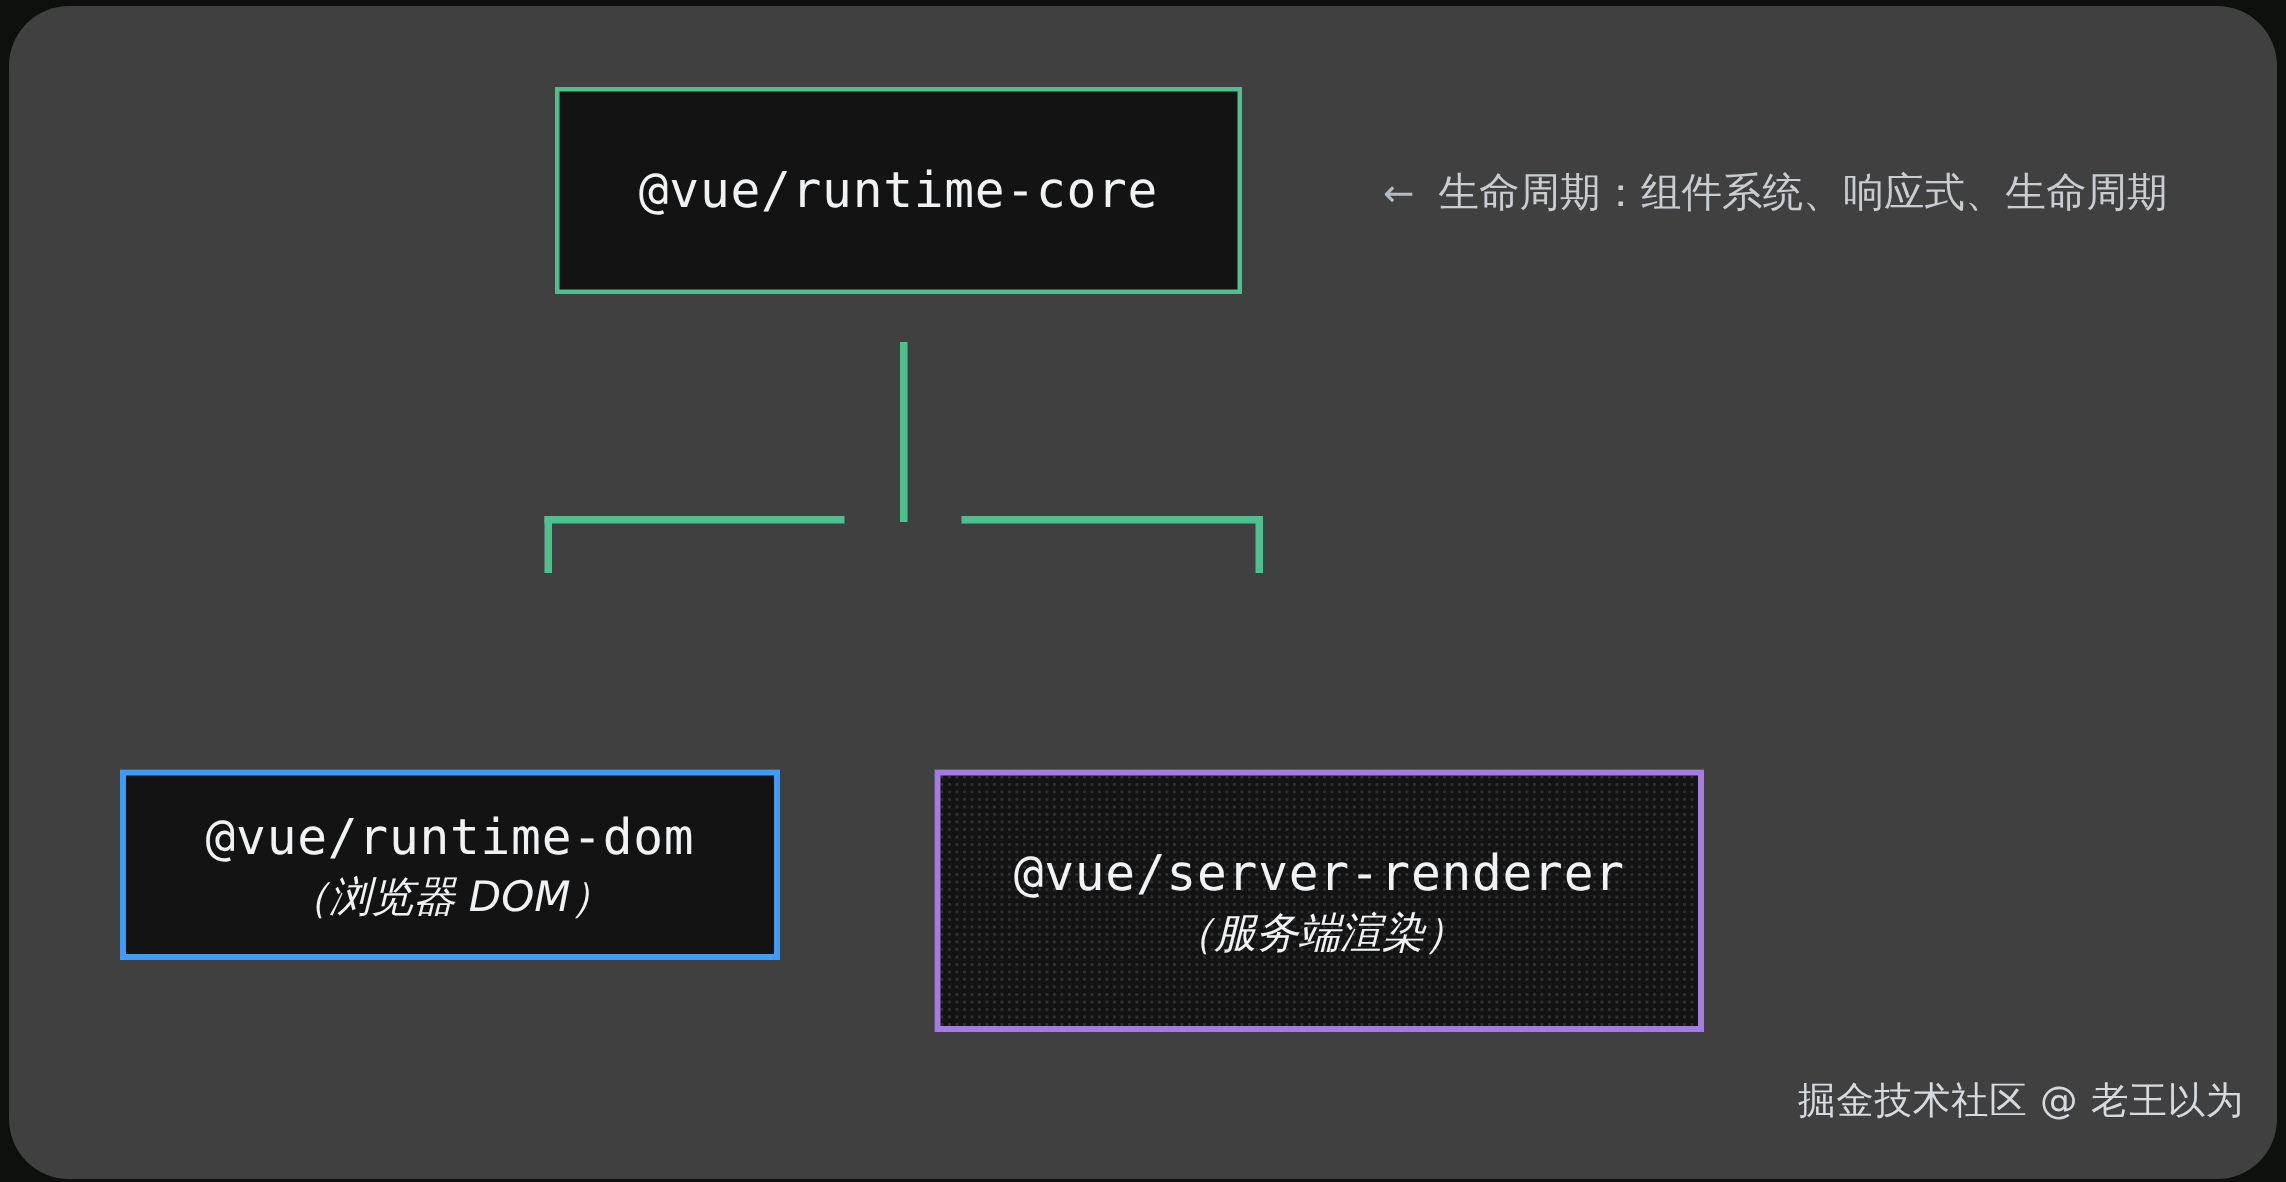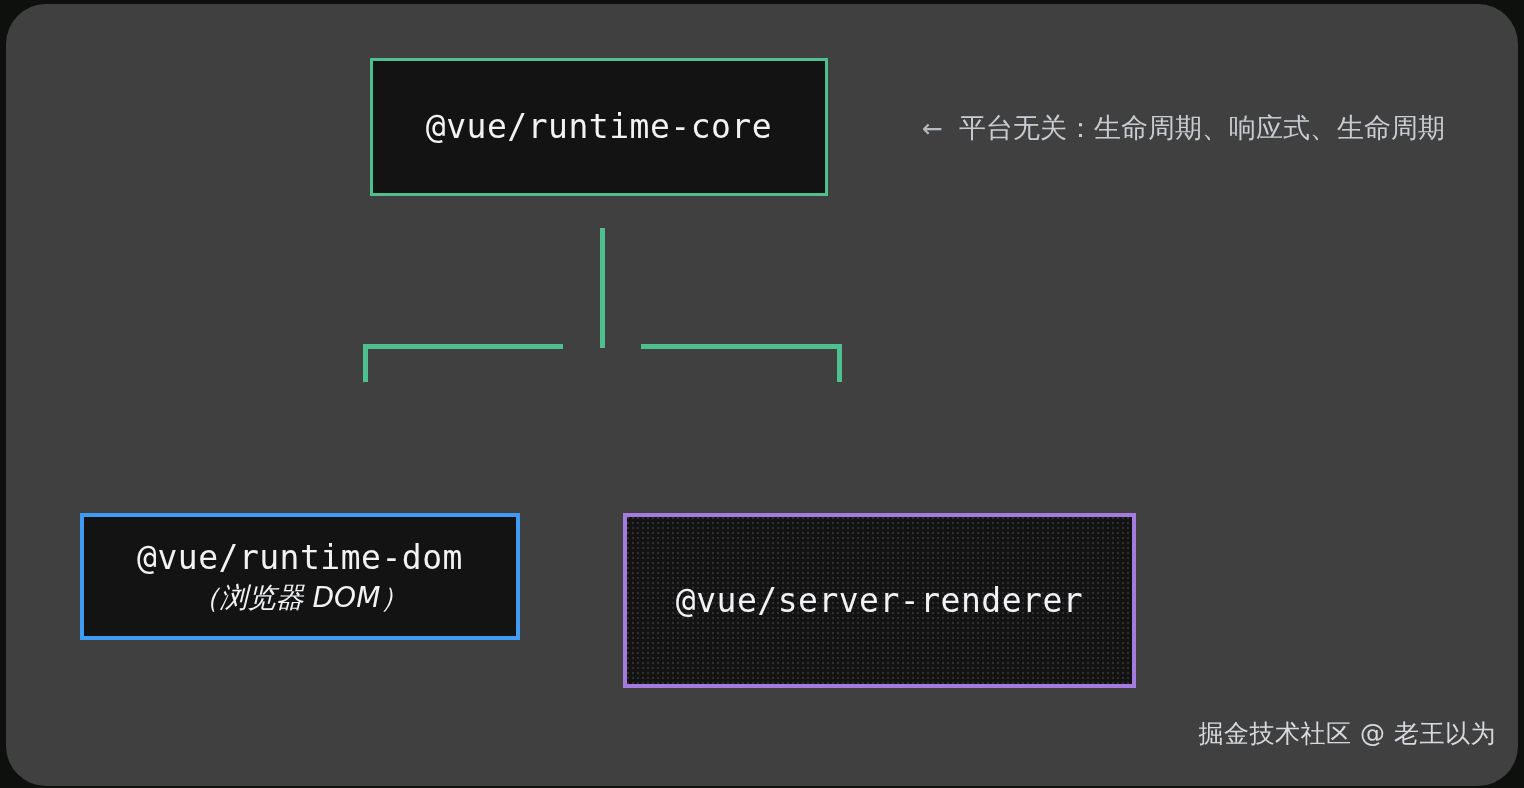--- a/index.html
+++ b/index.html
@@ -140,34 +140,35 @@
 
 <div id="stage">
   <div id="panel">
 
     <div class="node" id="node-core">
       <div class="pkg">@vue/runtime-core</div>
     </div>
 
     <div id="annotation">
       <span class="arrow">←</span>
-      <span class="atext">平台无关：生命周期、响应式、生命周期</span>
+      <span class="atext">生命周期：组件系统、响应式、生命周期</span>
     </div>
 
     <div class="line" id="conn-stem"></div>
     <div class="line" id="conn-arm-left"></div>
     <div class="line" id="conn-arm-right"></div>
     <div class="line" id="conn-drop-left"></div>
     <div class="line" id="conn-drop-right"></div>
 
     <div class="node" id="node-dom">
       <div class="pkg">@vue/runtime-dom</div>
       <div class="sub">（浏览器 DOM）</div>
     </div>
 
     <div class="node" id="node-ssr">
       <div class="pkg">@vue/server-renderer</div>
+      <div class="sub">（服务端渲染）</div>
     </div>
 
     <div id="watermark">掘金技术社区 @ 老王以为</div>
 
   </div>
 </div>
 
 </body></html>

